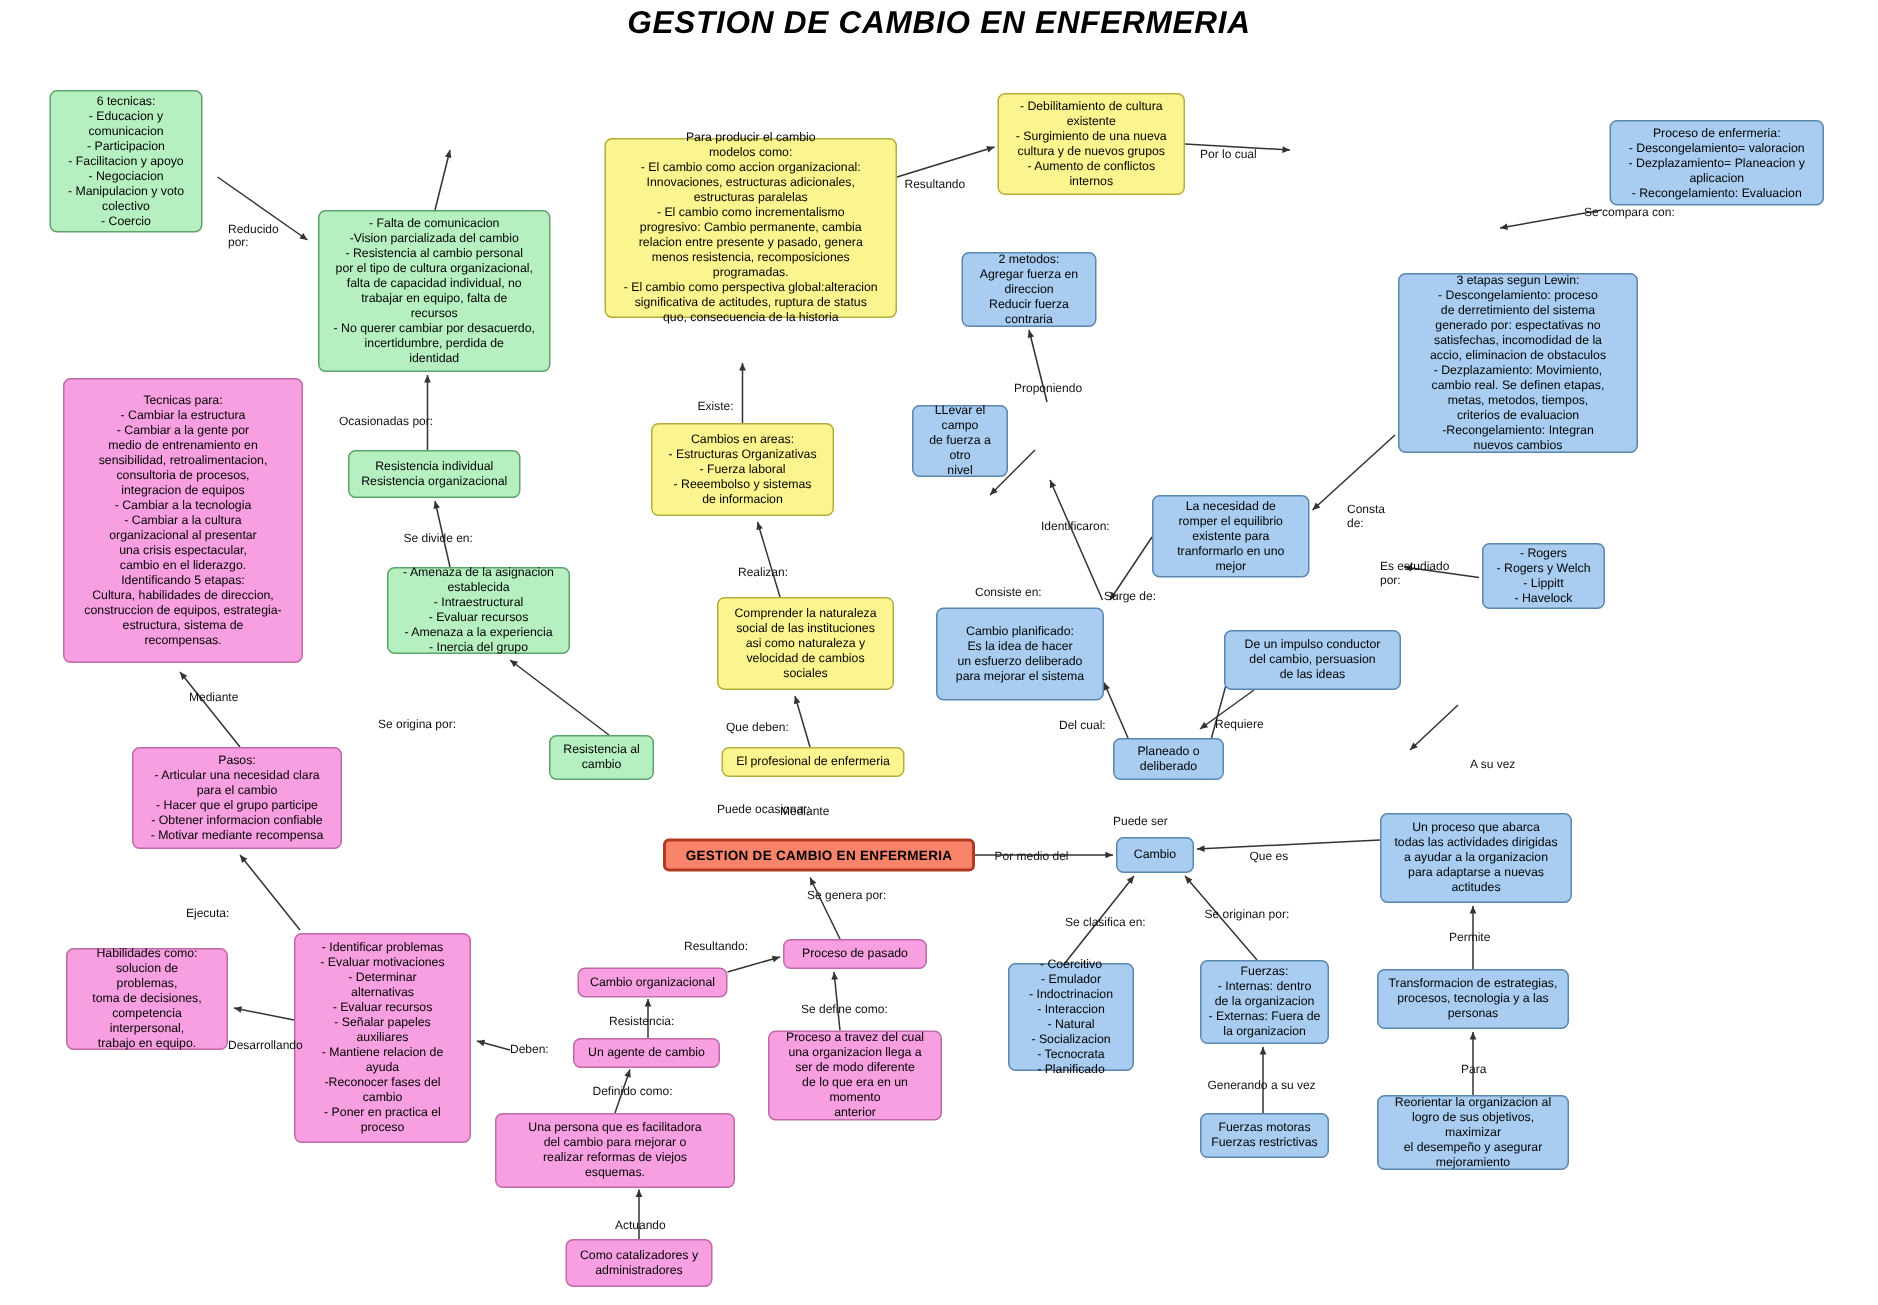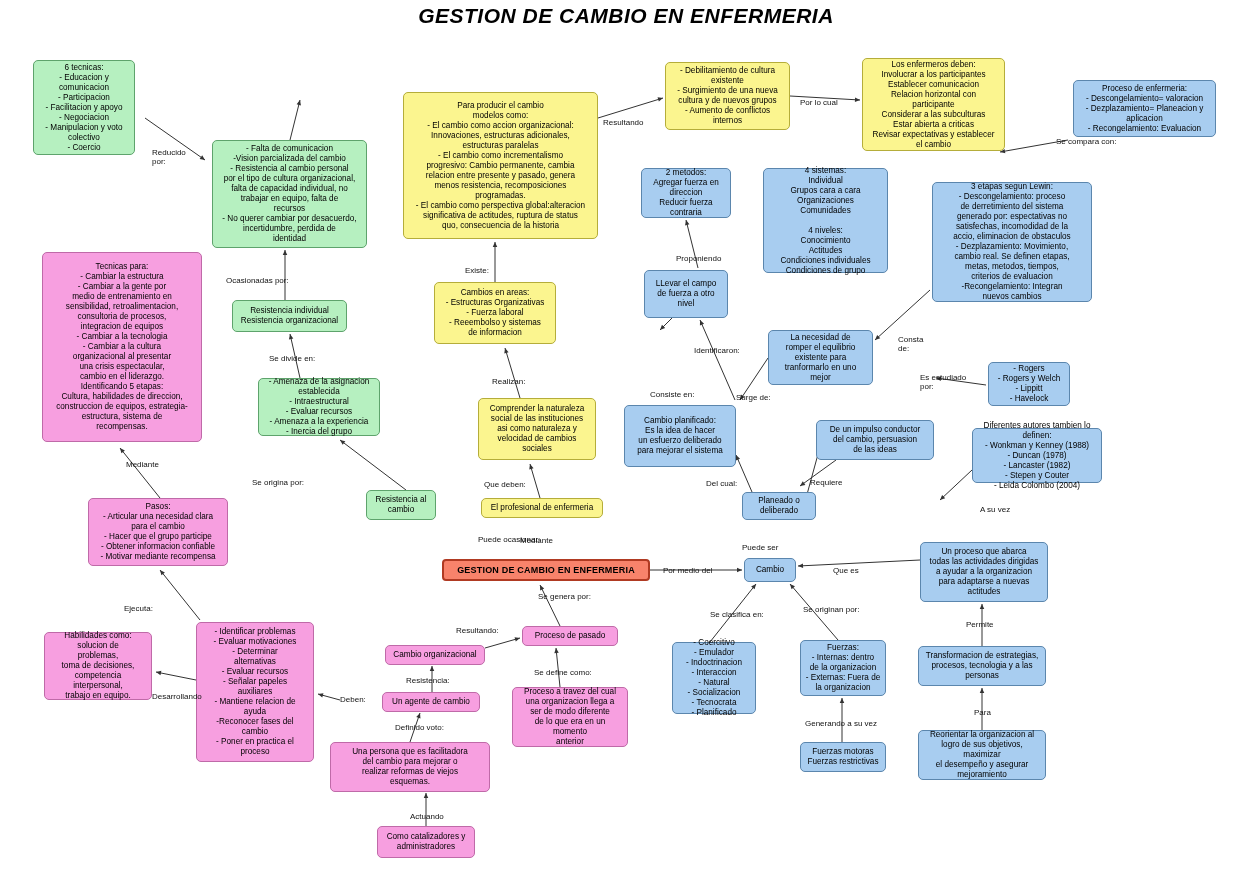--- a/index.html
+++ b/index.html
@@ -132,69 +132,49 @@
     <div class="node green" style="left: 212px; top: 140px; width: 155px; height: 108px;">- Falta de comunicacion
 -Vision parcializada del cambio
 - Resistencia al cambio personal
 por el tipo de cultura organizacional,
 falta de capacidad individual, no
 trabajar en equipo, falta de
 recursos
 - No querer cambiar por desacuerdo,
 incertidumbre, perdida de
 identidad</div>
-    <div class="node yellow" style="left: 403px; top: 92px; width: 195px; height: 147px;">Para producir el cambio
+    <div class="node yellow" style="left: 403px; top: 92px; width: 195px; height: 120px;">Para producir el cambio
 modelos como:
 - El cambio como accion organizacional:
 Innovaciones, estructuras adicionales,
 estructuras paralelas
 - El cambio como incrementalismo
 progresivo: Cambio permanente, cambia
 relacion entre presente y pasado, genera
 menos resistencia, recomposiciones
 programadas.
 - El cambio como perspectiva global:alteracion
 significativa de actitudes, ruptura de status
 quo, consecuencia de la historia</div>
     <div class="node yellow" style="left: 665px; top: 62px; width: 125px; height: 68px;">- Debilitamiento de cultura
 existente
 - Surgimiento de una nueva
 cultura y de nuevos grupos
 - Aumento de conflictos
 internos</div>
-    <div class="node yellow" style="left: 862px; top: 58px; width: 143px; height: 93px;">Los enfermeros deben:
-Involucrar a los participantes
-Establecer comunicacion
-Relacion horizontal con
-participante
-Considerar a las subculturas
-Estar abierta a criticas
-Revisar expectativas y establecer
-el cambio</div>
     <div class="node blue" style="left: 1073px; top: 80px; width: 143px; height: 57px;">Proceso de enfermeria:
 - Descongelamiento= valoracion
 - Dezplazamiento= Planeacion y
 aplicacion
 - Recongelamiento: Evaluacion</div>
     <div class="node blue" style="left: 641px; top: 168px; width: 90px; height: 50px;">2 metodos:
 Agregar fuerza en
 direccion
 Reducir fuerza
 contraria</div>
-    <div class="node blue" style="left: 763px; top: 168px; width: 125px; height: 105px;">4 sistemas:
-Individual
-Grupos cara a cara
-Organizaciones
-Comunidades
-
-4 niveles:
-Conocimiento
-Actitudes
-Condiciones individuales
-Condiciones de grupo</div>
     <div class="node blue" style="left: 932px; top: 182px; width: 160px; height: 120px;">3 etapas segun Lewin:
 - Descongelamiento: proceso
 de derretimiento del sistema
 generado por: espectativas no
 satisfechas, incomodidad de la
 accio, eliminacion de obstaculos
 - Dezplazamiento: Movimiento,
 cambio real. Se definen etapas,
 metas, metodos, tiempos,
 criterios de evaluacion
@@ -217,21 +197,21 @@
 construccion de equipos, estrategia-
 estructura, sistema de
 recompensas.</div>
     <div class="node green" style="left: 232px; top: 300px; width: 115px; height: 32px;">Resistencia individual
 Resistencia organizacional</div>
     <div class="node yellow" style="left: 434px; top: 282px; width: 122px; height: 62px;">Cambios en areas:
 - Estructuras Organizativas
 - Fuerza laboral
 - Reeembolso y sistemas
 de informacion</div>
-    <div class="node blue" style="left: 644px; top: 270px; width: 84px; height: 48px;">LLevar el campo
+    <div class="node blue" style="left: 608px; top: 270px; width: 64px; height: 48px;">LLevar el campo
 de fuerza a otro
 nivel</div>
     <div class="node blue" style="left: 768px; top: 330px; width: 105px; height: 55px;">La necesidad de
 romper el equilibrio
 existente para
 tranformarlo en uno
 mejor</div>
     <div class="node blue" style="left: 988px; top: 362px; width: 82px; height: 44px;">- Rogers
 - Rogers y Welch
 - Lippitt
@@ -247,27 +227,20 @@
 asi como naturaleza  y
 velocidad de cambios
 sociales</div>
     <div class="node blue" style="left: 624px; top: 405px; width: 112px; height: 62px;">Cambio planificado:
 Es la idea de hacer
 un esfuerzo deliberado
 para mejorar el sistema</div>
     <div class="node blue" style="left: 816px; top: 420px; width: 118px; height: 40px;">De un impulso conductor
 del cambio, persuasion
 de las ideas</div>
-    <div class="node blue" style="left: 972px; top: 428px; width: 130px; height: 55px;">Diferentes autores tambien lo
-definen:
-- Wonkman y Kenney (1988)
--    Duncan (1978)
-- Lancaster (1982)
-- Stepen y Couter
-- Leida Colombo (2004)</div>
     <div class="node green" style="left: 366px; top: 490px; width: 70px; height: 30px;">Resistencia al
 cambio</div>
     <div class="node yellow" style="left: 481px; top: 498px; width: 122px; height: 20px;">El profesional de enfermeria</div>
     <div class="node blue" style="left: 742px; top: 492px; width: 74px; height: 28px;">Planeado o
 deliberado</div>
     <div class="node pink" style="left: 88px; top: 498px; width: 140px; height: 68px;">Pasos:
 - Articular una necesidad clara
 para el cambio
 - Hacer que el grupo participe
 - Obtener informacion confiable
@@ -368,15 +341,15 @@
     <div class="lbl" style="left: 710px; top: 610px;">Se clasifica en:</div>
     <div class="lbl" style="left: 803px; top: 605px;">Se originan por:</div>
     <div class="lbl" style="left: 966px; top: 620px;">Permite</div>
     <div class="lbl" style="left: 456px; top: 626px;">Resultando:</div>
     <div class="lbl" style="left: 534px; top: 668px;">Se define como:</div>
     <div class="lbl" style="left: 406px; top: 676px;">Resistencia:</div>
     <div class="lbl" style="left: 152px; top: 692px;">Desarrollando</div>
     <div class="lbl" style="left: 340px; top: 695px;">Deben:</div>
     <div class="lbl" style="left: 805px; top: 719px;">Generando a su vez</div>
     <div class="lbl" style="left: 974px; top: 708px;">Para</div>
-    <div class="lbl" style="left: 395px; top: 723px;">Definido voto:</div>
+    <div class="lbl" style="left: 395px; top: 723px;">Definido como:</div>
     <div class="lbl" style="left: 410px; top: 812px;">Actuando</div>
   </div>
 
 </body></html>

